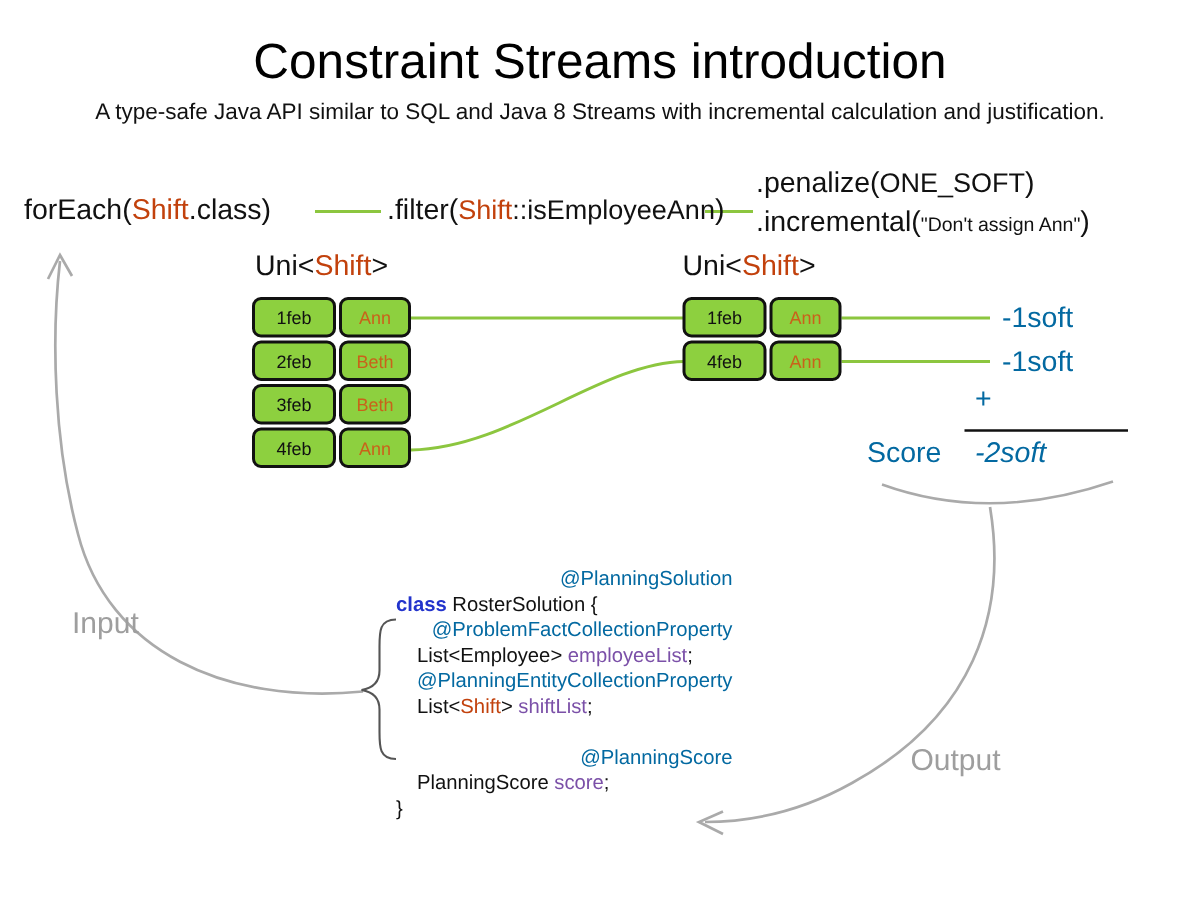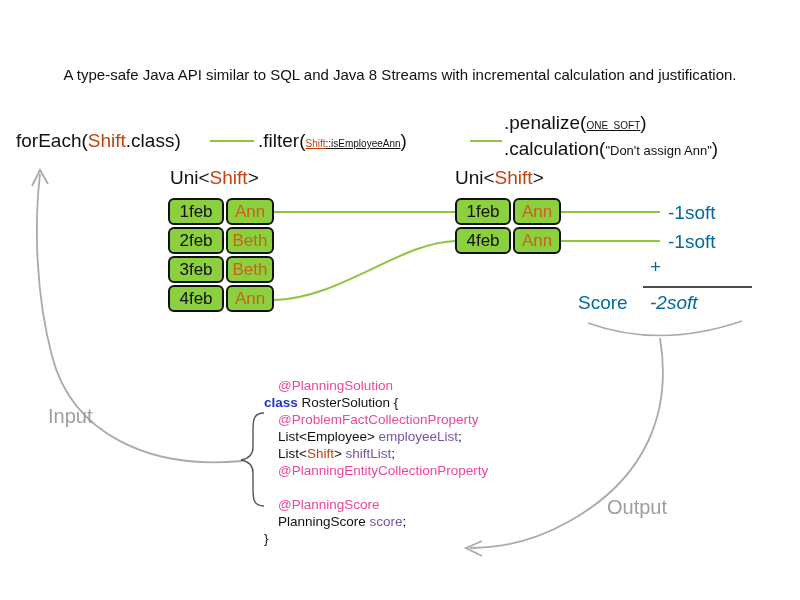--- a/index.html
+++ b/index.html
@@ -4,39 +4,39 @@
 <style>
   html,body{margin:0;padding:0;background:#fff;}
   .canvas{
     position:relative;width:800px;height:600px;background:#ffffff;overflow:hidden;
     font-family:"Liberation Sans","DejaVu Sans",sans-serif;color:#111;
   }
   .abs{position:absolute;white-space:nowrap;}
   .title{left:0;top:22px;width:800px;text-align:center;font-size:33px;font-weight:400;color:#000;}
   .subtitle{left:0;top:66px;width:800px;text-align:center;font-size:15px;color:#111;}
   .expr{font-size:19px;color:#111;}
-  .small{font-size:10px;text-decoration:underline;}
+  .small{font-size:18px;}
   .tiny{font-size:13px;}
   .green{color:#c2410c;}
   .uni-label{font-size:19px;color:#111;}
   .tbl{position:absolute;}
   .row{display:flex;gap:2px;margin-bottom:2px;}
   .cell{
     box-sizing:border-box;height:27px;border:2px solid #111;border-radius:6px;
     background:#8dd03f;display:flex;align-items:center;justify-content:center;
-    font-size:17px;color:#111;
+    font-size:12px;color:#111;
   }
   .cell.date{width:56px;}
   .cell.name{width:48px;color:#c9621a;}
   .score-text{font-size:19px;color:#0369a1;}
   .gray-label{font-size:20px;color:#9e9e9e;}
   .code-block{position:absolute;left:264px;top:377px;font-size:13.5px;color:#111;}
   .code-line{white-space:pre;height:17px;line-height:17px;}
   .indent{padding-left:14px;}
-  .annotation{color:#ec4899;}
+  .annotation{color:#0369a1;text-align:right;}
   .keyword{color:#2233cc;font-weight:bold;}
   .field{color:#7b50a8;}
   .spacer{height:17px;}
   svg.overlay{position:absolute;left:0;top:0;pointer-events:none;}
 </style>
 </head>
 <body>
 
 <div class="canvas">
 
@@ -49,36 +49,37 @@
     <line x1="561" y1="241" x2="660" y2="241" stroke="#8cc63f" stroke-width="2"></line>
     <line x1="643" y1="287" x2="752" y2="287" stroke="#111" stroke-width="1.6"></line>
     <path d="M588,323 Q660,349 742,321" stroke="#aaaaaa" stroke-width="1.6" fill="none"></path>
     <path d="M660,338 C672,410 648,478 568,522 C534,541 500,548 470,548" stroke="#aaaaaa" stroke-width="1.8" fill="none"></path>
     <path d="M482,541 L466,548 L482,556" stroke="#aaaaaa" stroke-width="1.8" fill="none"></path>
     <path d="M242,461 C150,470 72,434 52,356 C36,296 34,226 40,174" stroke="#aaaaaa" stroke-width="1.8" fill="none"></path>
     <path d="M32,186 L40,170 L48,184" stroke="#aaaaaa" stroke-width="1.8" fill="none"></path>
     <path d="M264,413 C253,413 253,421 253,431 L253,447 C253,456 247,459 241,460 C247,461 253,464 253,473 L253,488 C253,498 253,506 264,506" stroke="#555555" stroke-width="1.4" fill="none"></path>
   </svg>
 
+  <div class="abs title">Constraint Streams introduction</div>
   <div class="abs subtitle">A type-safe Java API similar to SQL and Java 8 Streams with incremental calculation and justification.</div>
 
   <div class="abs expr" style="left:16px;top:130px;">
     <span>forEach(</span><span class="green">Shift</span><span>.class)</span>
   </div>
 
   <div class="abs expr" style="left:258px;top:130px;">
     <span>.filter(</span><span class="small green">Shift</span><span class="small">::isEmployeeAnn</span><span>)</span>
   </div>
 
   <div class="abs expr" style="left:504px;top:112px;">
     <span>.penalize(</span><span class="small">ONE_SOFT</span><span>)</span>
   </div>
 
   <div class="abs expr" style="left:504px;top:138px;">
-    <span>.calculation(</span><span class="tiny">"Don't assign Ann"</span><span>)</span>
+    <span>.incremental(</span><span class="tiny">"Don't assign Ann"</span><span>)</span>
   </div>
 
   <div class="abs uni-label" style="left:170px;top:167px;">
     <span>Uni&lt;</span><span class="green">Shift</span><span>&gt;</span>
   </div>
   <div class="abs uni-label" style="left:455px;top:167px;">
     <span>Uni&lt;</span><span class="green">Shift</span><span>&gt;</span>
   </div>
 
   <div class="tbl" style="left:168px;top:198px;">
@@ -119,21 +120,21 @@
   <div class="abs score-text" style="left:650px;top:292px;font-style:italic;">-2soft</div>
 
   <div class="abs gray-label" style="left:48px;top:370px;margin-top:35px;">Input</div>
   <div class="abs gray-label" style="left:607px;top:496px;">Output</div>
 
   <div class="code-block">
     <div class="code-line indent annotation">@PlanningSolution</div>
     <div class="code-line"><span class="keyword">class</span><span> RosterSolution {</span></div>
     <div class="code-line indent annotation">@ProblemFactCollectionProperty</div>
     <div class="code-line indent"><span>List&lt;Employee&gt; </span><span class="field">employeeList</span><span>;</span></div>
+    <div class="code-line indent annotation">@PlanningEntityCollectionProperty</div>
     <div class="code-line indent"><span>List&lt;</span><span class="green">Shift</span><span>&gt; </span><span class="field">shiftList</span><span>;</span></div>
-    <div class="code-line indent annotation">@PlanningEntityCollectionProperty</div>
     <div class="spacer"></div>
     <div class="code-line indent annotation">@PlanningScore</div>
     <div class="code-line indent"><span>PlanningScore </span><span class="field">score</span><span>;</span></div>
     <div class="code-line">}</div>
   </div>
 
 </div>
 
 </body></html>

